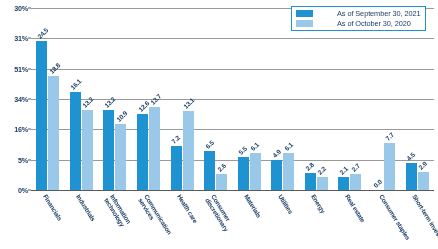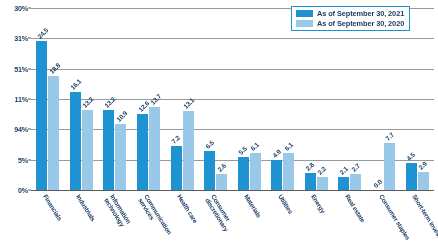--- a/index.html
+++ b/index.html
@@ -126,44 +126,45 @@
     display:flex;
     align-items:center;
     gap:4px;
   }
   .swatch{width:17px;height:7px;display:block;}
   .swatch.s1{background:#1f93d1;}
   .swatch.s2{background:#9ac8e9;}
   .legend-text{
     font-size:7.4px;
     color:#1d3f66;
-    font-weight:bold;
+    font-weight:normal;
     white-space:nowrap;
     letter-spacing:-0.1px;
+    margin-left:20px;
   }
 </style>
 </head>
 <body>
 
 <div id="chart-root">
 
   <div class="plot-area">
     <div id="gridlines">
         <div class="axis-base" style="top: 182px;"></div>
         <div class="ytick-dash" style="top: 182px;"></div>
         <div class="ytick" style="top: 182px;">0%</div>
         <div class="grid-line" style="top: 151.667px;"></div>
         <div class="ytick-dash" style="top: 151.667px;"></div>
         <div class="ytick" style="top: 151.667px;">5%</div>
         <div class="grid-line" style="top: 121.333px;"></div>
         <div class="ytick-dash" style="top: 121.333px;"></div>
-        <div class="ytick" style="top: 121.333px;">94%</div>
+        <div class="ytick" style="top: 121.333px;">16%</div>
         <div class="grid-line" style="top: 91px;"></div>
         <div class="ytick-dash" style="top: 91px;"></div>
-        <div class="ytick" style="top: 91px;">11%</div>
+        <div class="ytick" style="top: 91px;">34%</div>
         <div class="grid-line" style="top: 60.6667px;"></div>
         <div class="ytick-dash" style="top: 60.6667px;"></div>
         <div class="ytick" style="top: 60.6667px;">51%</div>
         <div class="grid-line" style="top: 30.3333px;"></div>
         <div class="ytick-dash" style="top: 30.3333px;"></div>
         <div class="ytick" style="top: 30.3333px;">31%</div>
         <div class="grid-line" style="top: 0px;"></div>
         <div class="ytick-dash" style="top: 0px;"></div>
         <div class="ytick" style="top: 0px;">30%</div>
       </div>
@@ -354,17 +355,17 @@
       </div>
     </div>
 
   <div class="legend">
     <div class="legend-row">
       <span class="swatch s1"></span>
       <span class="legend-text">As of September 30, 2021</span>
     </div>
     <div class="legend-row">
       <span class="swatch s2"></span>
-      <span class="legend-text">As of September 30, 2020</span>
+      <span class="legend-text">As of October 30, 2020</span>
     </div>
   </div>
 
 </div>
 
 </body></html>

